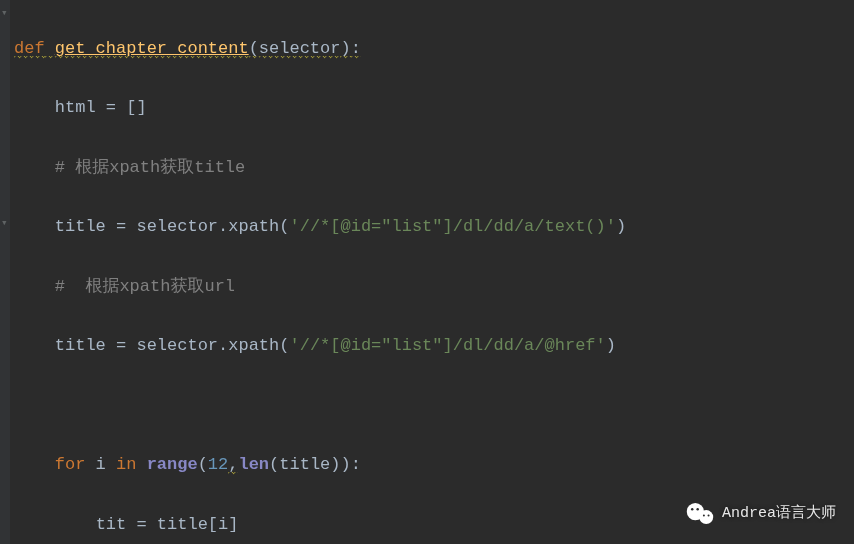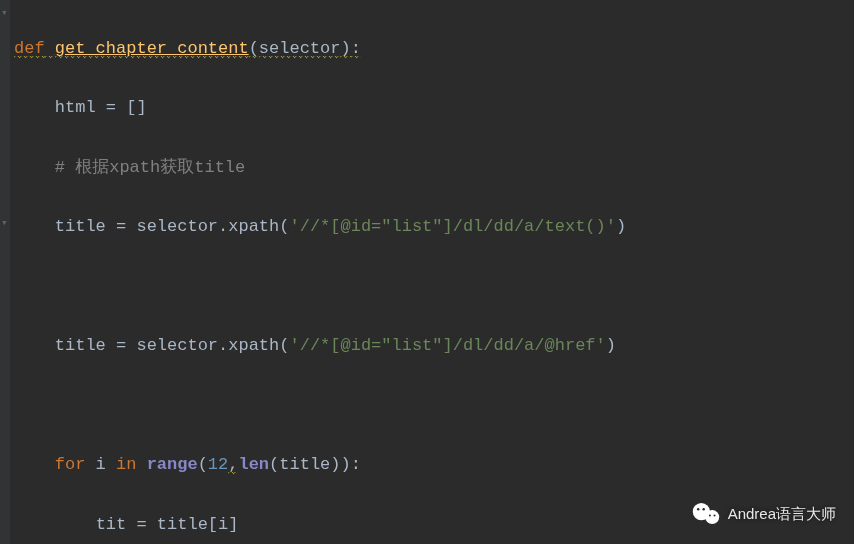--- a/index.html
+++ b/index.html
@@ -53,21 +53,21 @@
   }
 
   .watermark {
     position: absolute;
     right: 18px;
     bottom: 16px;
     display: flex;
     align-items: center;
     gap: 8px;
     color: #e8e8e8;
-    font-family: Liberation Sans, sans-serif;
+    font-family: Liberation Mono, monospace;
     font-size: 15px;
     text-shadow: 0 0 4px rgba(0,0,0,.6);
   }
   .wm-icon {
     width: 28px; height: 28px;
     display: inline-flex;
     align-items: center; justify-content: center;
   }
   .wm-icon svg { display: block; }
   .fold {
@@ -84,21 +84,21 @@
 <div class="gutter">
   <span class="fold" style="top:8px">▾</span>
   <span class="fold" style="top:218px">▾</span>
 </div>
 
 <div class="code">
 <div><span class="kw squiggle-yellow">def</span><span class="squiggle-yellow"> </span><span class="fn squiggle-yellow">get_chapter_content</span><span class="br squiggle-yellow">(</span><span class="param squiggle-yellow">selector</span><span class="br squiggle-yellow">)</span><span class="op squiggle-yellow">:</span></div>
 <div><span>    </span><span class="ident">html</span><span class="op"> = </span><span class="br">[</span><span class="br">]</span></div>
 <div><span>    </span><span class="cmt"># 根据xpath获取title</span></div>
 <div><span>    </span><span class="ident">title</span><span class="op"> = </span><span class="ident">selector</span><span class="op">.</span><span class="ident">xpath</span><span class="br">(</span><span class="str">'//*[@id="list"]/dl/dd/a/text()'</span><span class="br">)</span></div>
-<div><span>    </span></div>
+<div><span>    </span><span class="cmt">#  根据xpath获取url</span></div>
 <div><span>    </span><span class="ident">title</span><span class="op"> = </span><span class="ident">selector</span><span class="op">.</span><span class="ident">xpath</span><span class="br">(</span><span class="str">'//*[@id="list"]/dl/dd/a/@href'</span><span class="br">)</span></div>
 <div><span>    </span></div>
 <div><span>    </span><span class="kw">for</span><span class="ident"> i </span><span class="kw">in</span><span> </span><span class="builtin">range</span><span class="br">(</span><span class="num">12</span><span class="op squiggle-yellow">,</span><span class="builtin">len</span><span class="br">(</span><span class="ident">title</span><span class="br">)</span><span class="br">)</span><span class="op">:</span></div>
 <div><span>        </span><span class="ident">tit</span><span class="op"> = </span><span class="ident">title</span><span class="br">[</span><span class="ident">i</span><span class="br">]</span></div>
 
 
 
 
 
 

